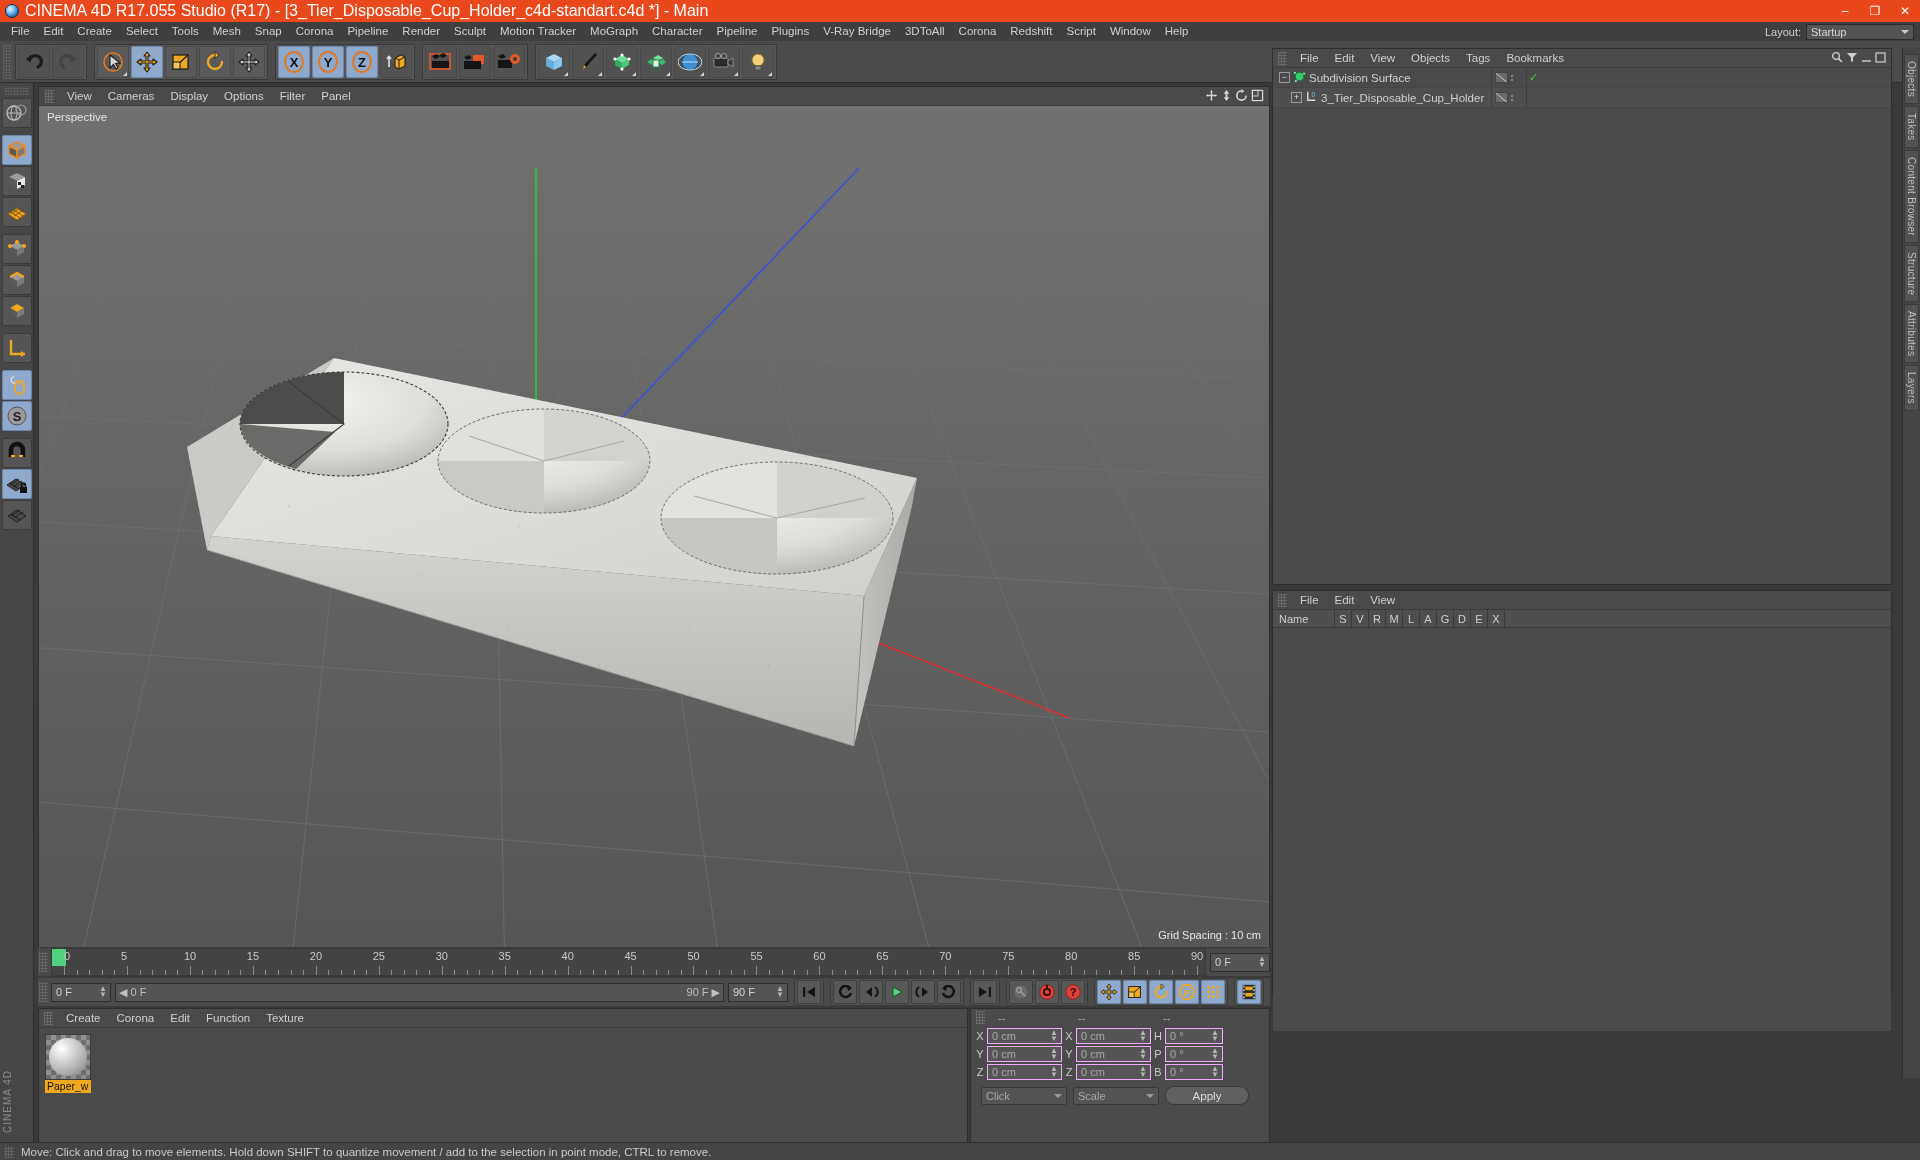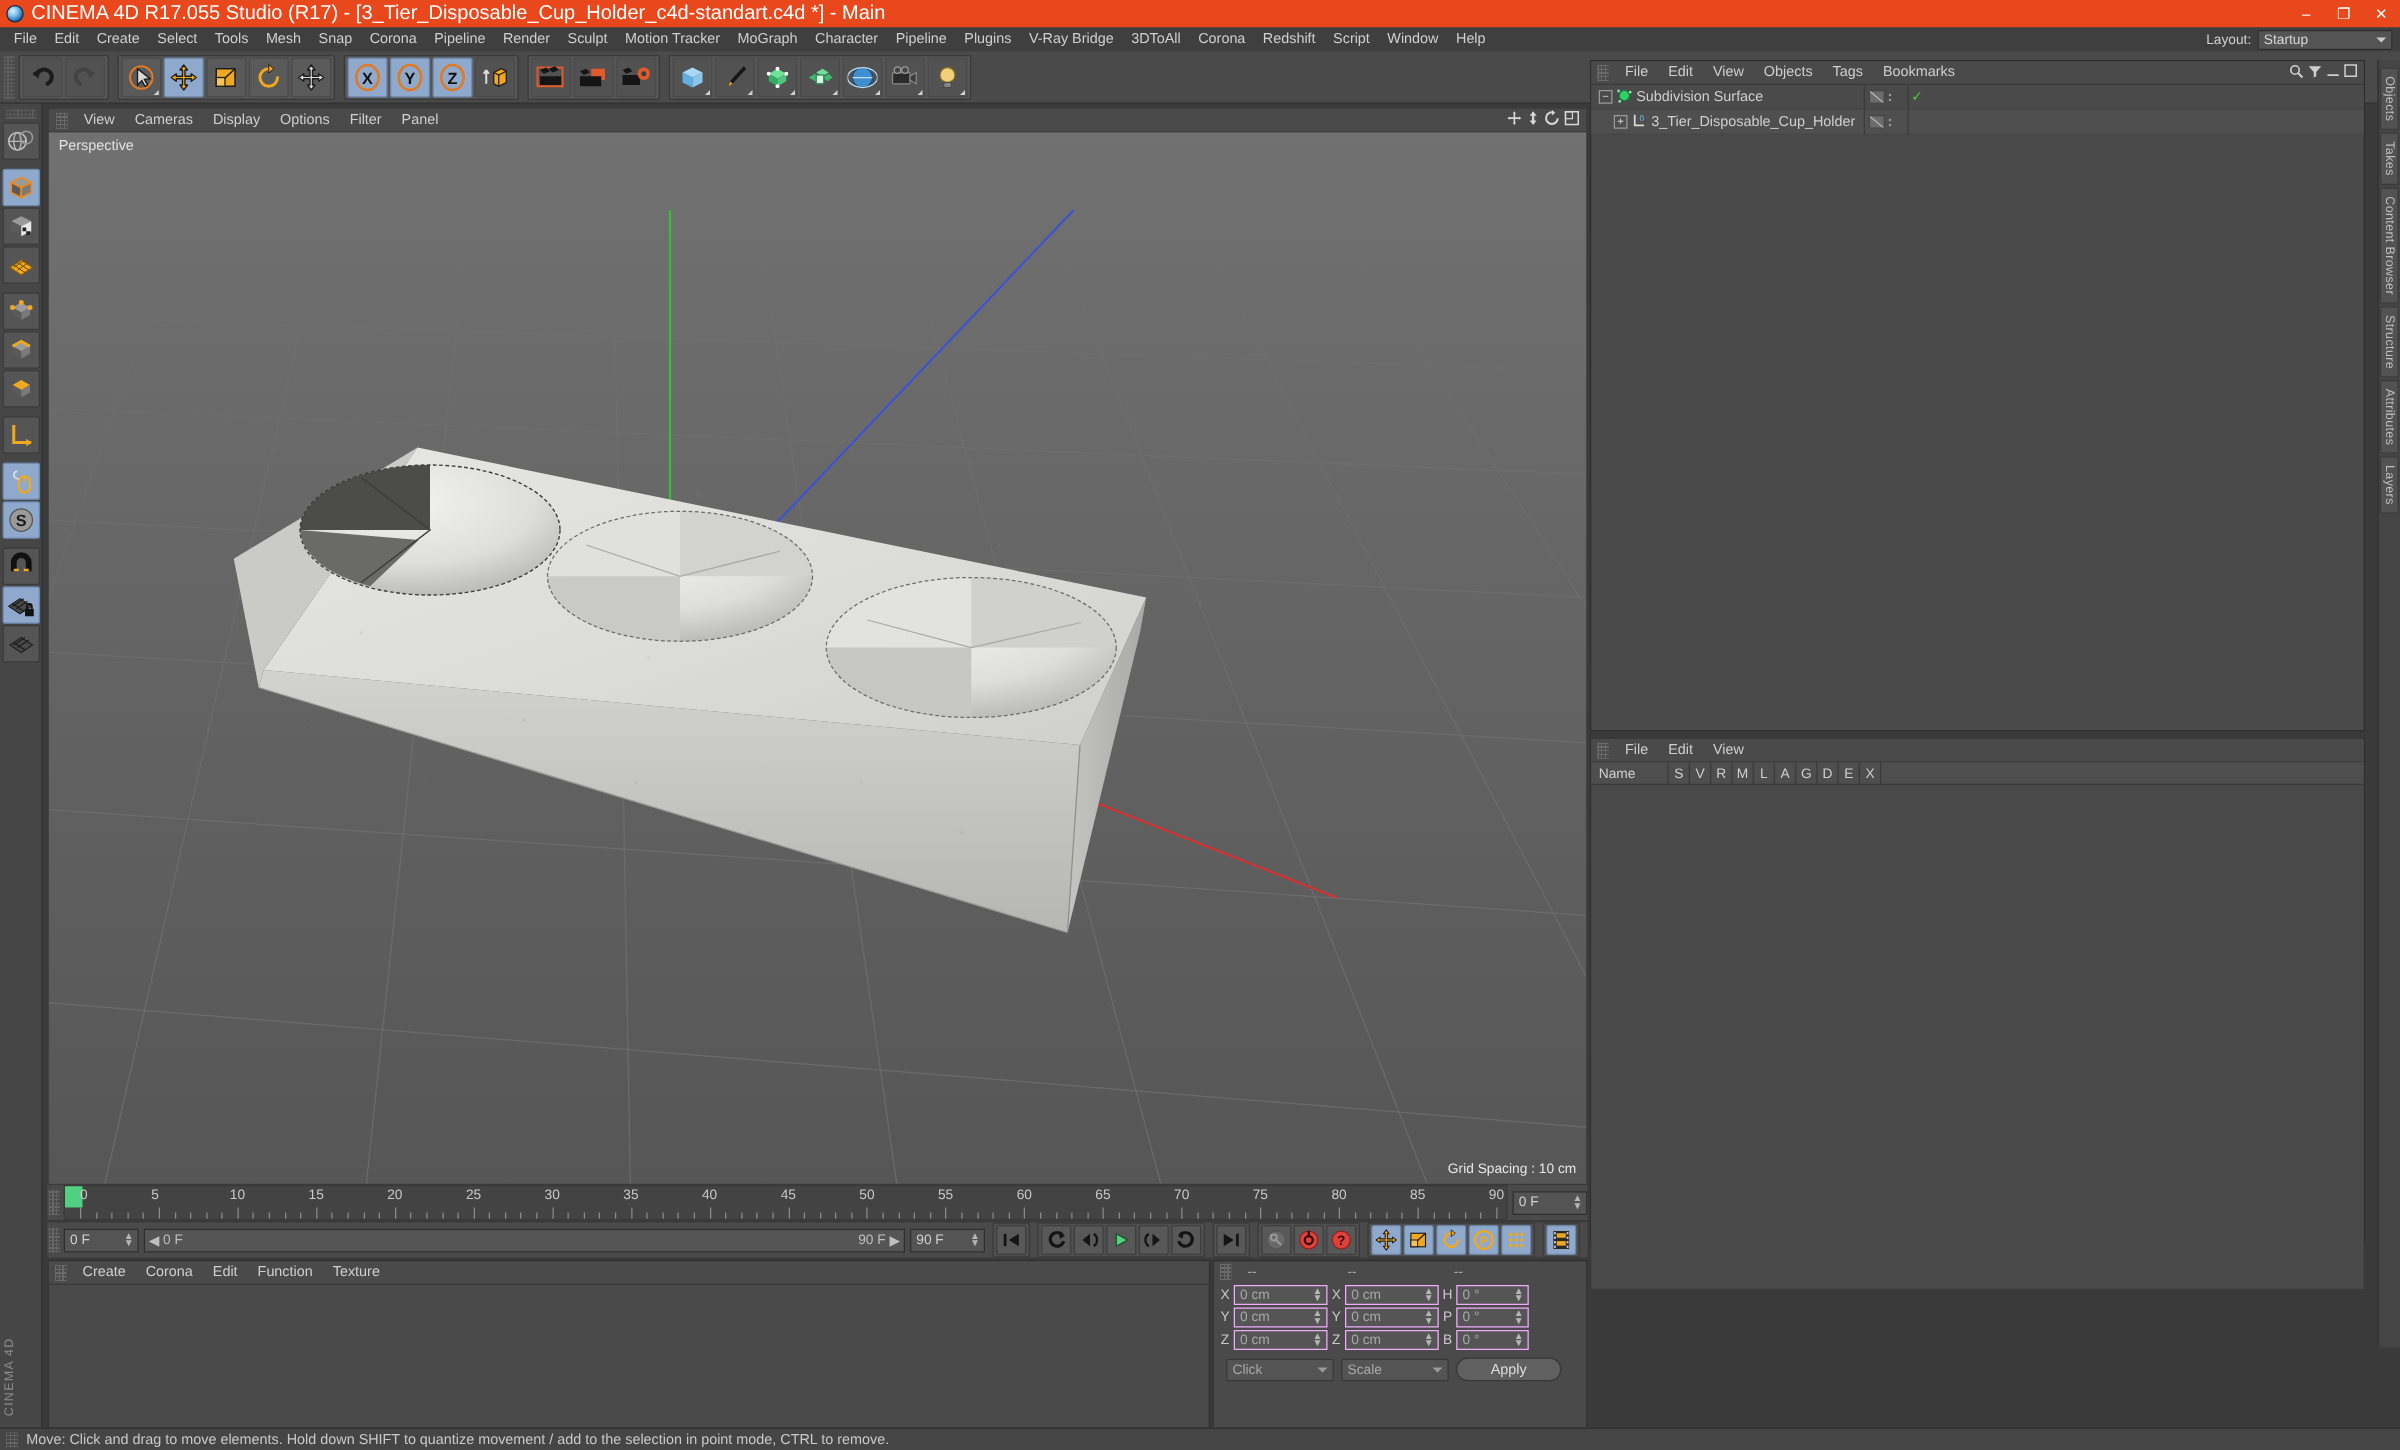--- a/index.html
+++ b/index.html
@@ -1210,20 +1210,28 @@
 
   <div class="matmgr">
     <div class="panel-menubar">
       <div class="pgrip"></div>
       <div class="panel-menu-item">Create</div>
       <div class="panel-menu-item">Corona</div>
       <div class="panel-menu-item">Edit</div>
       <div class="panel-menu-item">Function</div>
       <div class="panel-menu-item">Texture</div>
     </div>
+    <div class="mat-body">
+      <div class="mat-item">
+        <div class="mat-thumb">
+          <div class="mat-sphere"></div>
+        </div>
+        <div class="mat-name">Paper_w</div>
+      </div>
+    </div>
   </div>
 
   <div class="coordmgr">
     <div class="coord-hdr">
       <div class="pgrip"></div>
       <div class="ch" style="width:80px">--</div>
       <div class="ch" style="width:85px">--</div>
       <div class="ch" style="width:80px">--</div>
     </div>
     <div class="coord-rows">

